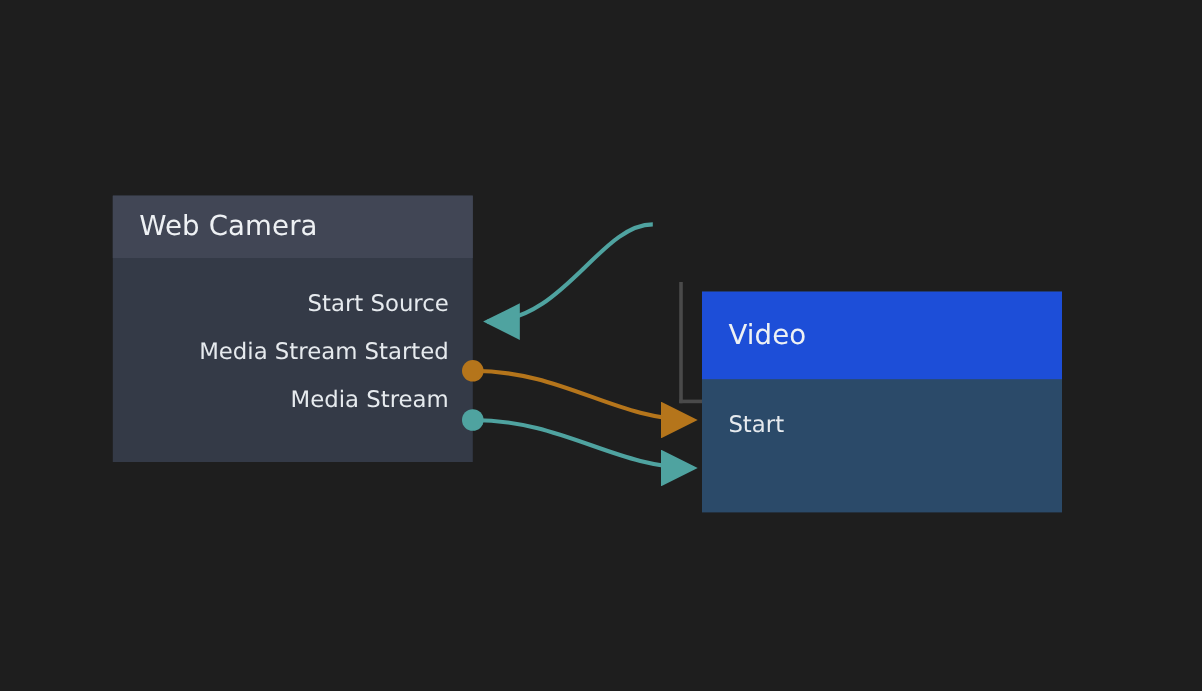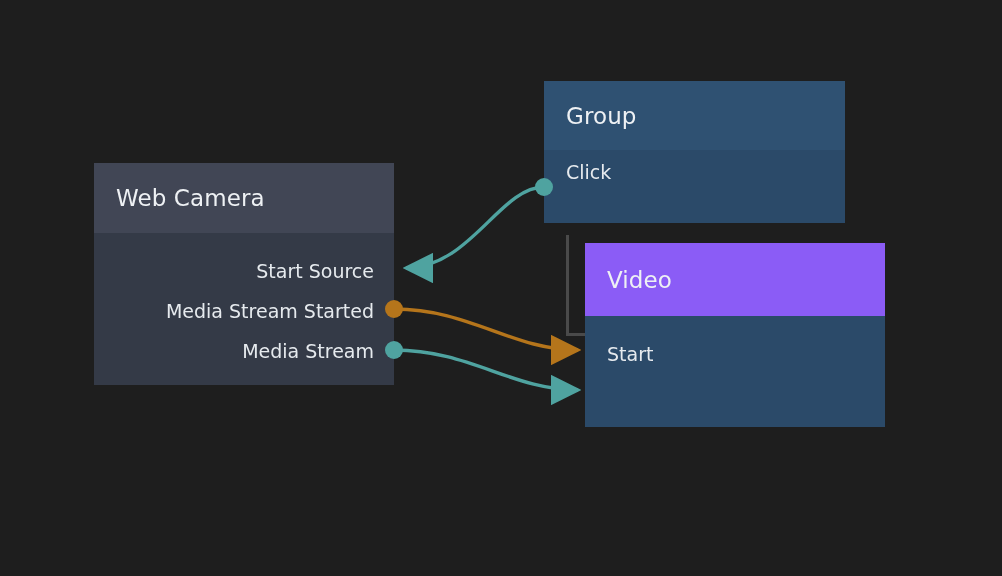--- a/index.html
+++ b/index.html
@@ -73,21 +73,21 @@
 
   
   #node-webcamera {
     left: 94px;
     top: 163px;
     width: 300px;
     height: 222px;
     background: #343a47;
   }
   #node-webcamera .node-header {
-    height: 70px;
+    height: 52px;
     background: #414655;
     padding: 0 0 0 22px;
   }
   #node-webcamera .node-body {
     height: 152px;
     padding: 18px 20px 0 14px;
   }
   #node-webcamera .row {
     height: 40px;
   }
@@ -116,21 +116,21 @@
   
   #node-video {
     left: 585px;
     top: 243px;
     width: 300px;
     height: 184px;
     background: #2b4a69;
   }
   #node-video .node-header {
     height: 73px;
-    background: #8b5cf6;
+    background: #1d4ed8;
     padding: 0 0 0 22px;
   }
   #node-video .node-body {
     height: 111px;
     padding: 18px 0 0 22px;
   }
   #node-video .row {
     height: 40px;
   }
 
@@ -199,32 +199,20 @@
 
       <div class="row out">
         <span class="row-label">Media Stream</span>
       </div>
     </div>
 
     <div class="port port-orange" style="left:291px; top:137px;"></div>
     <div class="port port-teal" style="left:291px; top:178px;"></div>
   </div>
 
-  <div class="node" id="node-group">
-    <div class="node-header">
-      <span class="node-title">Group</span>
-    </div>
-    <div class="node-body">
-      <div class="row in">
-        <span class="row-label">Click</span>
-      </div>
-    </div>
-
-    <div class="port port-teal" style="left:-9px; top:97px;"></div>
-  </div>
 
   <div class="node" id="node-video">
     <div class="node-header">
       <span class="node-title">Video</span>
     </div>
     <div class="node-body">
 
 
       <div class="row in">
         <span class="row-label">Start</span>

